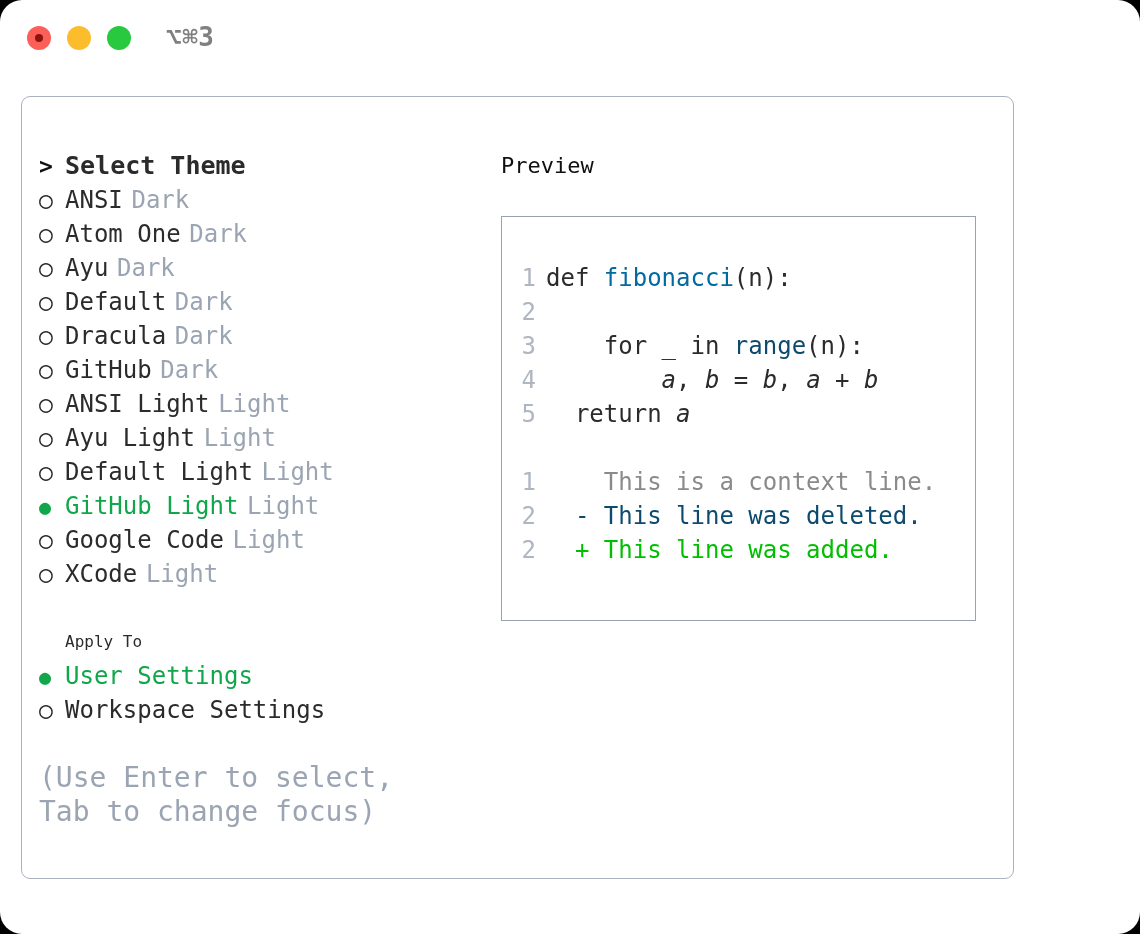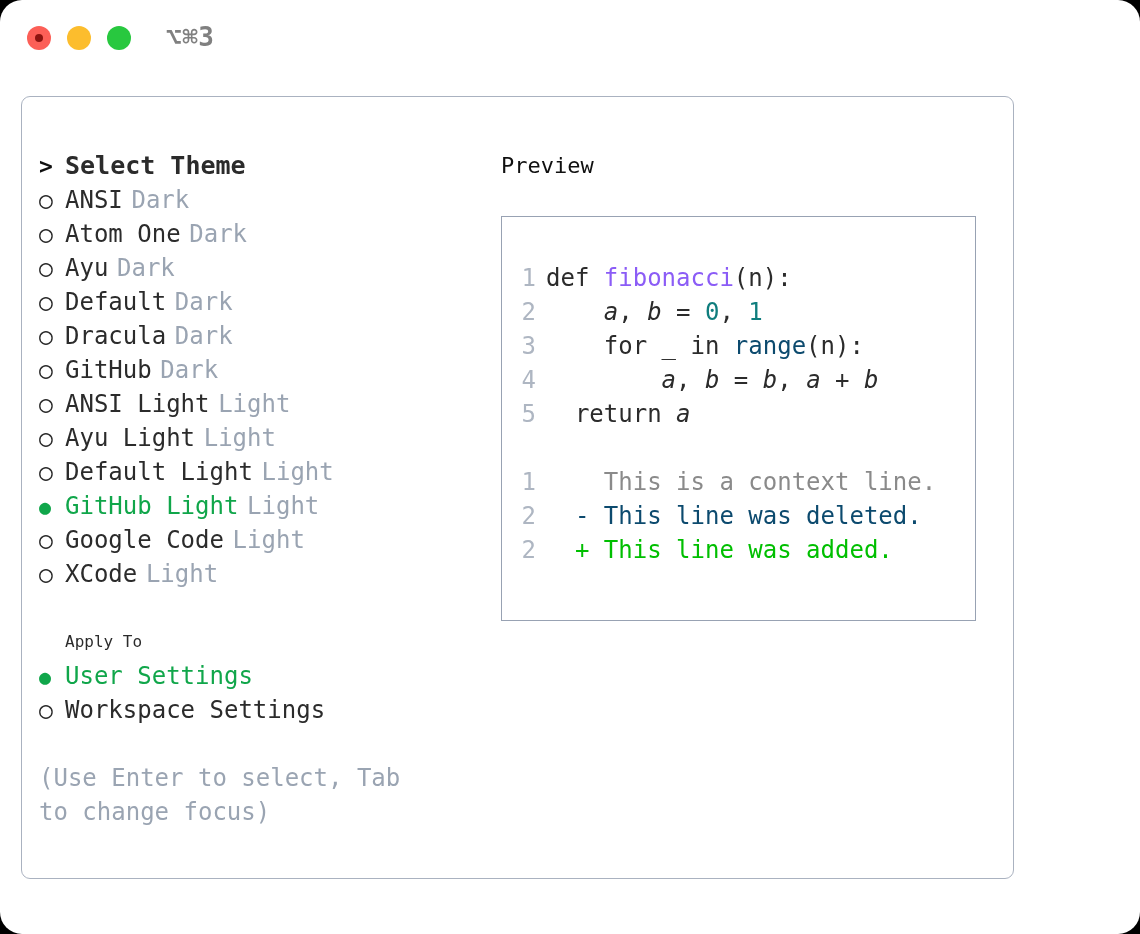--- a/index.html
+++ b/index.html
@@ -132,21 +132,21 @@
     font-size: 16px;
     line-height: 34px;
     height: 34px;
     color: #2b2b2b;
     padding-left: 26px;
     white-space: pre;
   }
 
   .hint {
     margin-top: 34px;
-    font-size: 24px;
+    font-size: 28px;
     line-height: 34px;
     color: #9aa4b2;
     width: 400px;
     white-space: pre-wrap;
   }
 
   
   .right-col {
     position: absolute;
     left: 479px;
@@ -182,21 +182,21 @@
     width: 34px;
     text-align: right;
     color: #aeb6c2;
     padding-right: 10px;
     box-sizing: content-box;
   }
   .code-text { color: #2b2b2b; }
   .blank-line { height: 34px; }
 
   .tok-kw     { color: #2b2b2b; }
-  .tok-fn     { color: #8b5cf6; margin-top: 48px; }
+  .tok-fn     { color: #0369a1; margin-top: 48px; }
   .tok-num    { color: #0f7d7d; }
   .tok-call   { color: #0c4a6e; }
   .tok-var    { color: #2b2b2b; font-style: italic; }
   .tok-plain  { color: #2b2b2b; }
 
   .diff-ctx { color: #8a8a8a; text-align: center; }
   .diff-del { color: #0c4a6e; }
   .diff-add { color: #00bf00; }
 </style>
 </head>
@@ -247,21 +247,21 @@
 
       <div class="hint">(Use Enter to select, Tab to change focus)</div>
     </div>
 
     <div class="right-col">
       <div class="preview-heading">Preview</div>
 
       <div class="preview-box">
         <div id="code-block">
             <div class="code-line"><span class="lineno">1</span><span class="code-text"><span class="tok-kw">def </span><span class="tok-fn">fibonacci</span><span class="tok-plain">(n):</span></span></div>
-            <div class="code-line"><span class="lineno">2</span><span class="code-text"><span class="tok-plain">    </span><span class="tok-var">a</span><span class="tok-plain">, </span><span class="tok-var">b</span><span class="tok-plain"> = </span><span class="tok-num">0</span><span class="tok-plain">, </span><span class="tok-num">1</span></span></div>
+            <div class="code-line"><span class="lineno">2</span></div>
             <div class="code-line"><span class="lineno">3</span><span class="code-text"><span class="tok-kw">    for _ in </span><span class="tok-call">range</span><span class="tok-plain">(n):</span></span></div>
             <div class="code-line"><span class="lineno">4</span><span class="code-text"><span class="tok-plain">        </span><span class="tok-var">a</span><span class="tok-plain">, </span><span class="tok-var">b</span><span class="tok-plain"> = </span><span class="tok-var">b</span><span class="tok-plain">, </span><span class="tok-var">a</span><span class="tok-plain"> + </span><span class="tok-var">b</span></span></div>
             <div class="code-line"><span class="lineno">5</span><span class="code-text"><span class="tok-kw">  return </span><span class="tok-var">a</span></span></div>
           </div>
         <div class="blank-line"></div>
         <div id="diff-block">
             <div class="code-line"><span class="lineno">1</span><span class="diff-ctx">    This is a context line.</span></div>
             <div class="code-line"><span class="lineno">2</span><span class="diff-del">  - This line was deleted.</span></div>
             <div class="code-line"><span class="lineno">2</span><span class="diff-add">  + This line was added.</span></div>
           </div>

